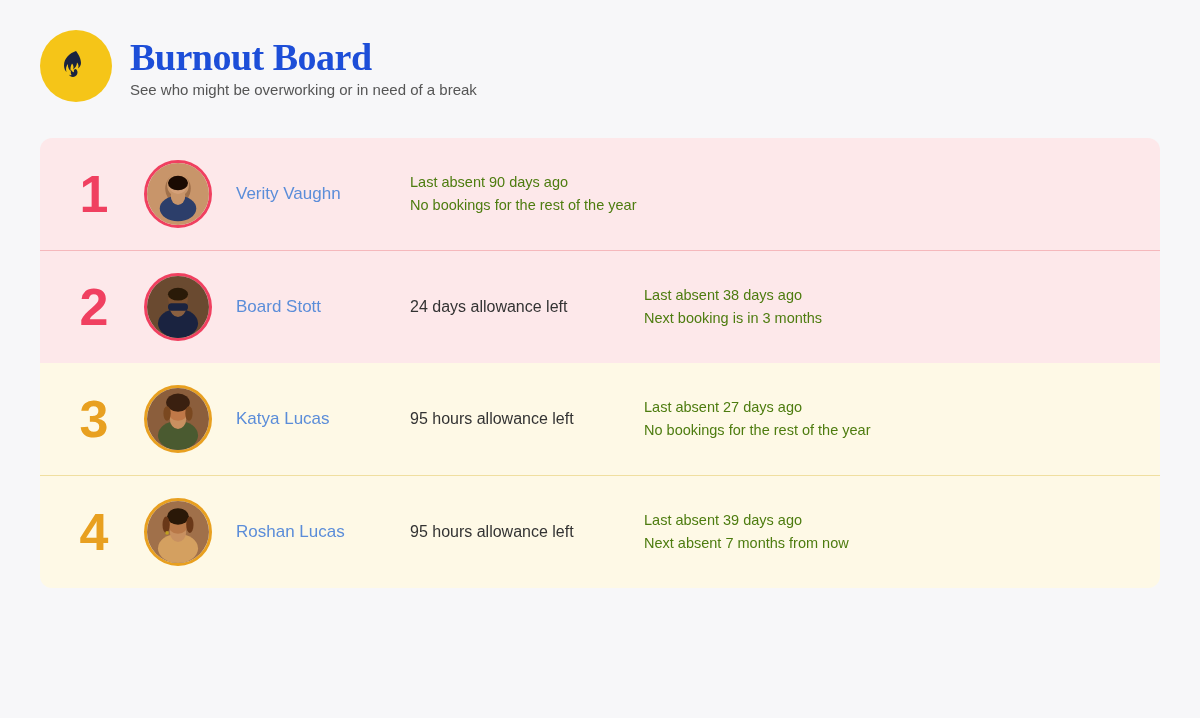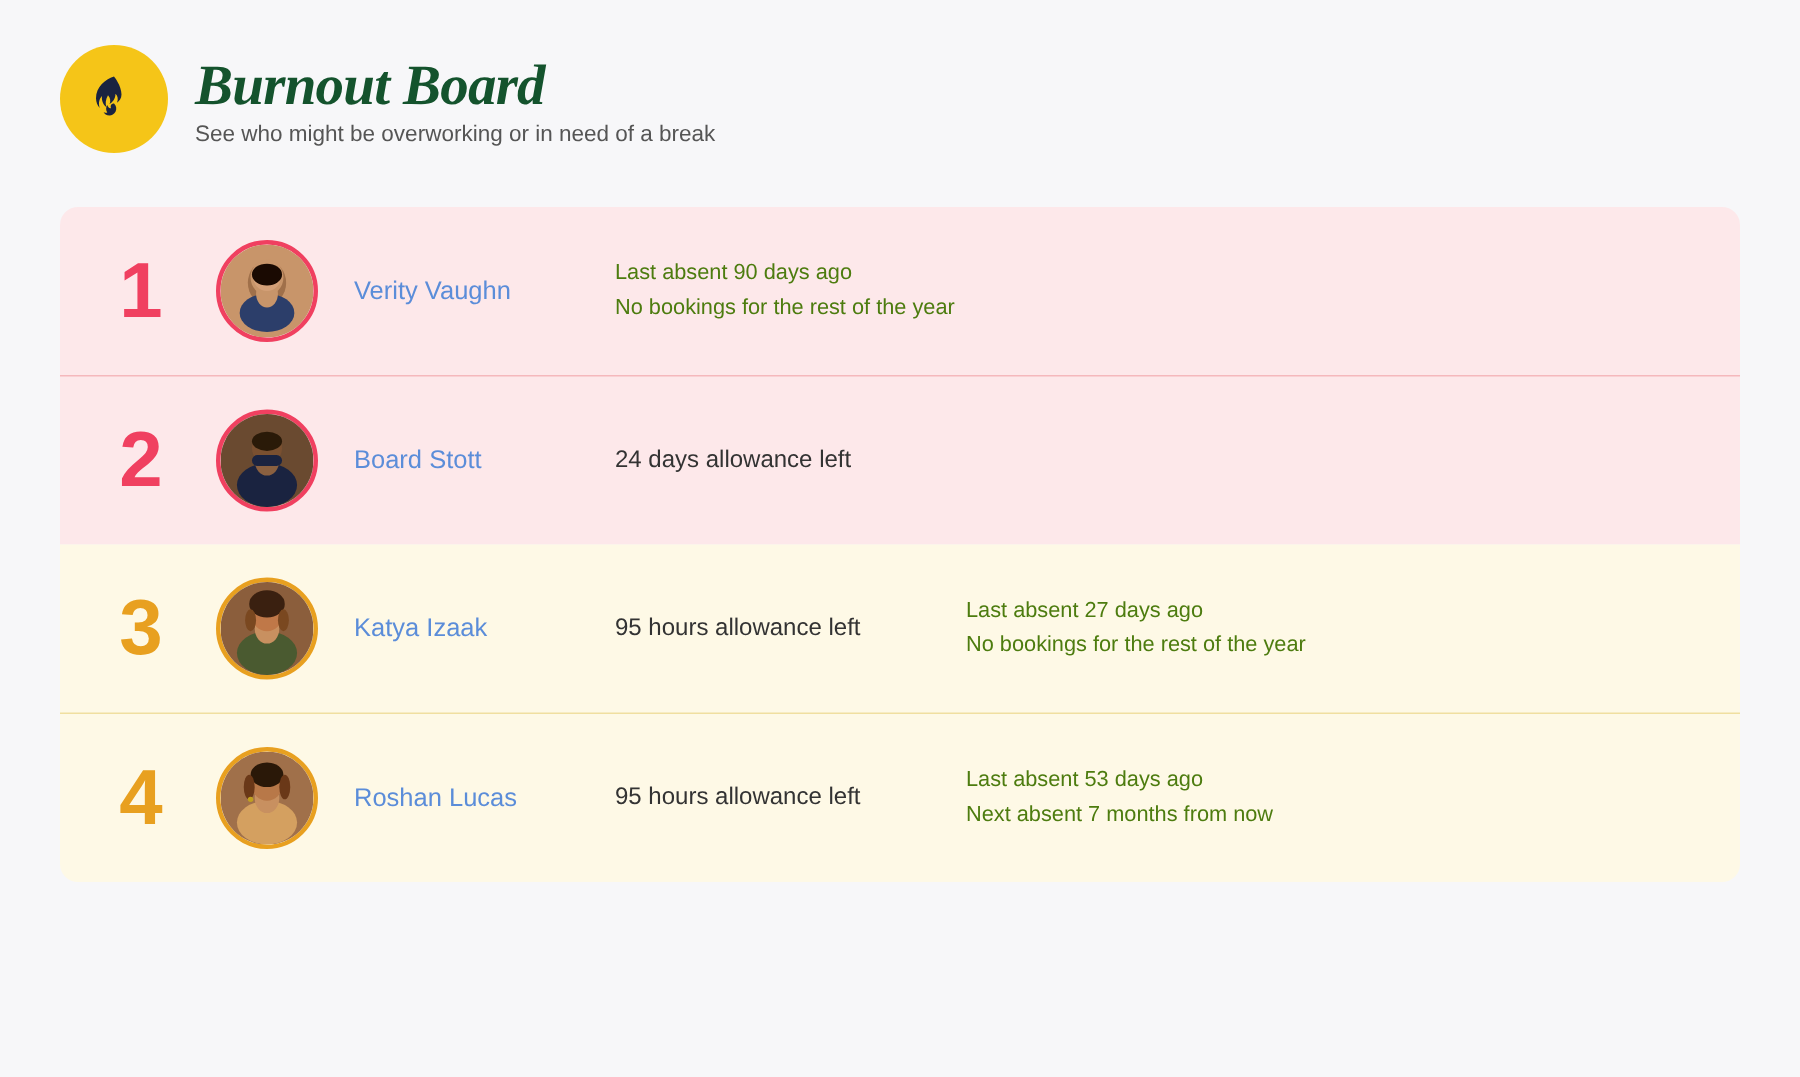--- a/index.html
+++ b/index.html
@@ -26,23 +26,22 @@
       flex-shrink: 0;
     }
     .logo-circle svg {
       width: 38px;
       height: 38px;
     }
     .header-text h1 {
       font-family: Georgia, 'Times New Roman', serif;
       font-size: 38px;
       font-weight: bold;
-      color: #14532d;
+      color: #1d4ed8;
       letter-spacing: -0.5px;
-      font-style: italic;
     }
     .header-text p {
       font-size: 15px;
       color: #555;
       margin-top: 2px;
       text-align: center;
     }
 
     .board {
       width: 100%;
@@ -173,41 +172,45 @@
           <rect width="68" height="68" fill="#6a4a30"></rect>
           <ellipse cx="34" cy="52" rx="22" ry="16" fill="#1a2340"></ellipse>
           <ellipse cx="34" cy="34" rx="9" ry="11" fill="#8a6040"></ellipse>
           <circle cx="34" cy="25" r="11" fill="#7a5030"></circle>
           <ellipse cx="34" cy="20" rx="11" ry="7" fill="#2a1a08"></ellipse>
           <rect x="23" y="30" width="22" height="8" rx="4" fill="#1a2340"></rect>
         </svg>
       </div>
       <div class="name">Board Stott</div>
       <div class="allowance">24 days allowance left</div>
+      <div class="details">
+        <div>Last absent 38 days ago</div>
+        <div>Next booking is in 3 months</div>
+      </div>
     </div>
 
   </div>
 
   <div class="section-yellow">
 
     <div class="row">
       <div class="rank rank-yellow">3</div>
       <div class="avatar-wrap yellow-border">
         
         <svg viewBox="0 0 68 68" xmlns="http://www.w3.org/2000/svg">
           <rect width="68" height="68" fill="#8b5e3c"></rect>
           <ellipse cx="34" cy="52" rx="22" ry="16" fill="#4a5a30"></ellipse>
           <ellipse cx="34" cy="34" rx="9" ry="11" fill="#c89060"></ellipse>
           <circle cx="34" cy="25" r="11" fill="#c07848"></circle>
           <ellipse cx="34" cy="16" rx="13" ry="10" fill="#3a2010"></ellipse>
           <ellipse cx="22" cy="28" rx="4" ry="8" fill="#7a4820"></ellipse>
           <ellipse cx="46" cy="28" rx="4" ry="8" fill="#7a4820"></ellipse>
         </svg>
       </div>
-      <div class="name">Katya Izaak</div>
+      <div class="name">Katya Lucas</div>
       <div class="allowance">95 hours allowance left</div>
       <div class="details">
         <div>Last absent 27 days ago</div>
         <div>No bookings for the rest of the year</div>
       </div>
     </div>
 
     <div class="row">
       <div class="rank rank-yellow">4</div>
       <div class="avatar-wrap yellow-border">
@@ -220,20 +223,20 @@
           <ellipse cx="34" cy="17" rx="12" ry="9" fill="#2a1808"></ellipse>
           <ellipse cx="21" cy="26" rx="4" ry="9" fill="#6a3818"></ellipse>
           <ellipse cx="47" cy="26" rx="4" ry="9" fill="#6a3818"></ellipse>
 
           <circle cx="22" cy="35" r="2" fill="#c0a020"></circle>
         </svg>
       </div>
       <div class="name">Roshan Lucas</div>
       <div class="allowance">95 hours allowance left</div>
       <div class="details">
-        <div>Last absent 53 days ago</div>
+        <div>Last absent 39 days ago</div>
         <div>Next absent 7 months from now</div>
       </div>
     </div>
 
   </div>
 
 </div>
 
 </body></html>

